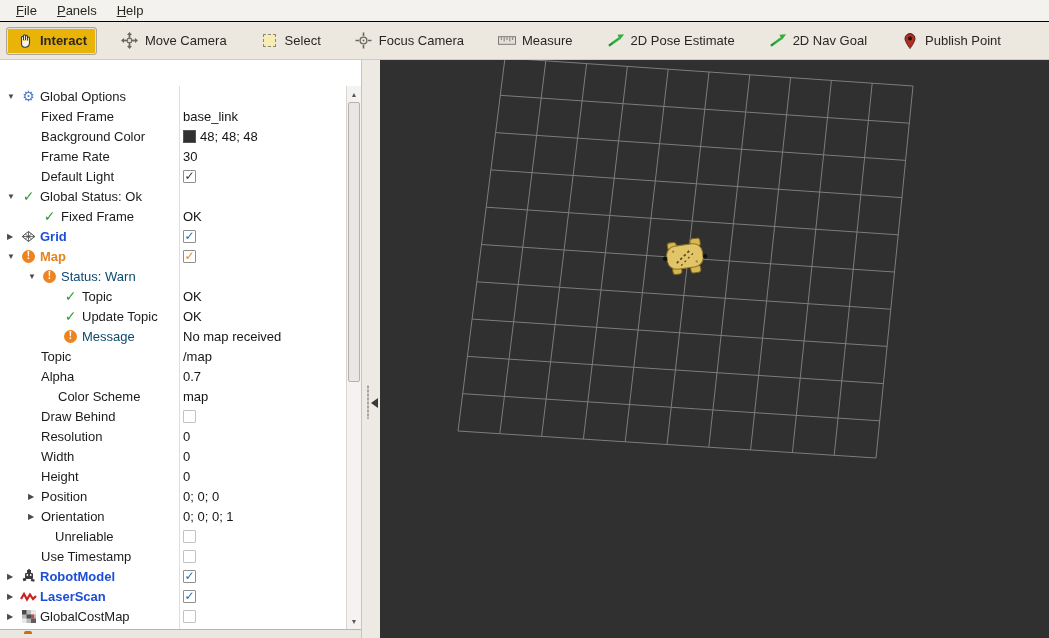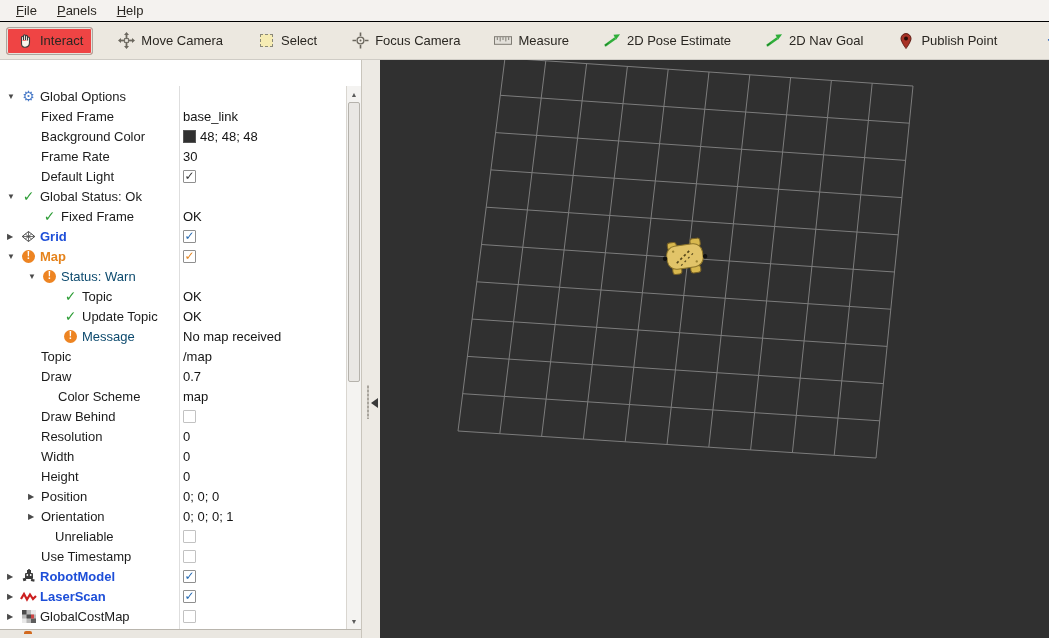--- a/index.html
+++ b/index.html
@@ -15,21 +15,21 @@
   .menu-item u { text-decoration:underline; }
 
   
   #toolbar { position:absolute; left:0; top:22px; right:0; height:38px; background:#ece8e0;
     border-bottom:1px solid #cfccc6; display:flex; align-items:center; gap:0; }
   .tb-handle { width:7px; height:28px; margin:0 4px 0 2px;
     background-image:radial-gradient(#b9b5ad 1px, transparent 1.2px);
     background-size:4px 4px; }
   .tool { display:flex; align-items:center; gap:6px; padding:5px 9px; margin-right:14px;
     border:1px solid transparent; border-radius:3px; white-space:nowrap; }
-  .tool.selected { background:#ef4444; border-color:#aba79e; box-shadow:inset 0 0 0 1px #e6e2da; }
+  .tool.selected { background:#eab308; border-color:#aba79e; box-shadow:inset 0 0 0 1px #e6e2da;font-weight:bold; }
   .tool .ticon { display:inline-flex; align-items:center; justify-content:center; width:18px; height:16px; }
   .tb-sep { width:1px; height:24px; background:#c9c5bc; margin:0 10px; }
   .tb-small { display:flex; align-items:flex-start; position:relative; padding:2px 6px; margin-right:6px; }
   .glyph-blue { color:#3f74c4; font-weight:bold; font-size:17px; line-height:14px; }
 
   
   #displays-panel { position:absolute; left:0; top:60px; width:362px; bottom:0;
     background:#ffffff; border-right:1px solid #c9c5bc; }
   #panel-header { position:absolute; left:0; top:0; right:0; height:26px; background:#b5b2ad;
     display:flex; align-items:center; padding:0 6px; color:#1c1a18; }
@@ -330,21 +330,21 @@
               <span class="expander"></span>
               <span class="lbl">Topic</span>
             </div>
             <div class="tvalue">
               <span>/map</span>
             </div>
           </div>
           <div class="trow">
             <div class="tlabel" style="padding-left: 25px;">
               <span class="expander"></span>
-              <span class="lbl">Draw</span>
+              <span class="lbl">Alpha</span>
             </div>
             <div class="tvalue">
               <span>0.7</span>
             </div>
           </div>
           <div class="trow">
             <div class="tlabel" style="padding-left: 42px;">
               <span class="expander"></span>
               <span class="lbl">Color Scheme</span>
             </div>

